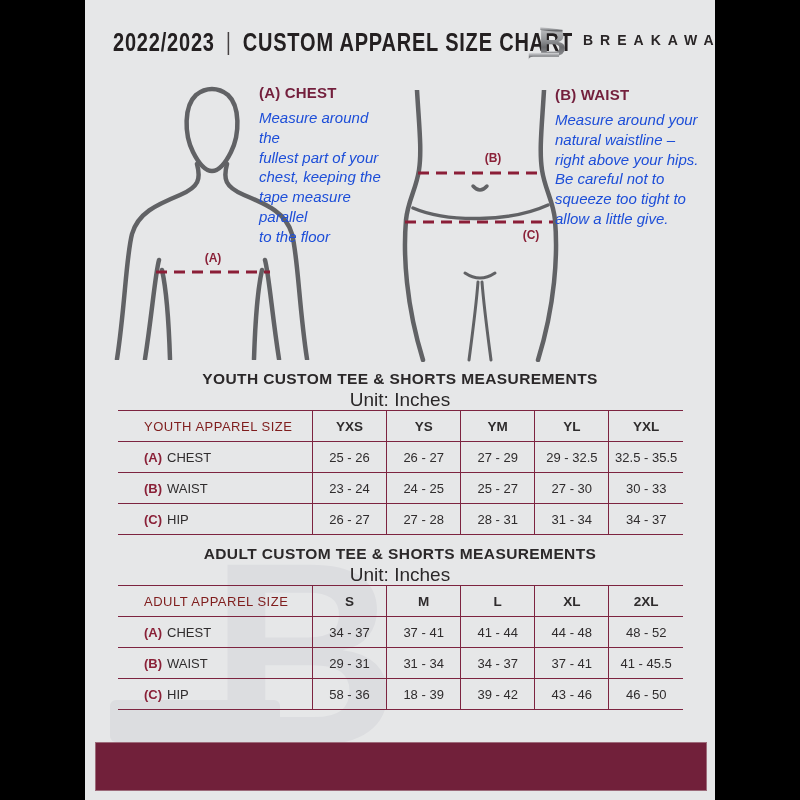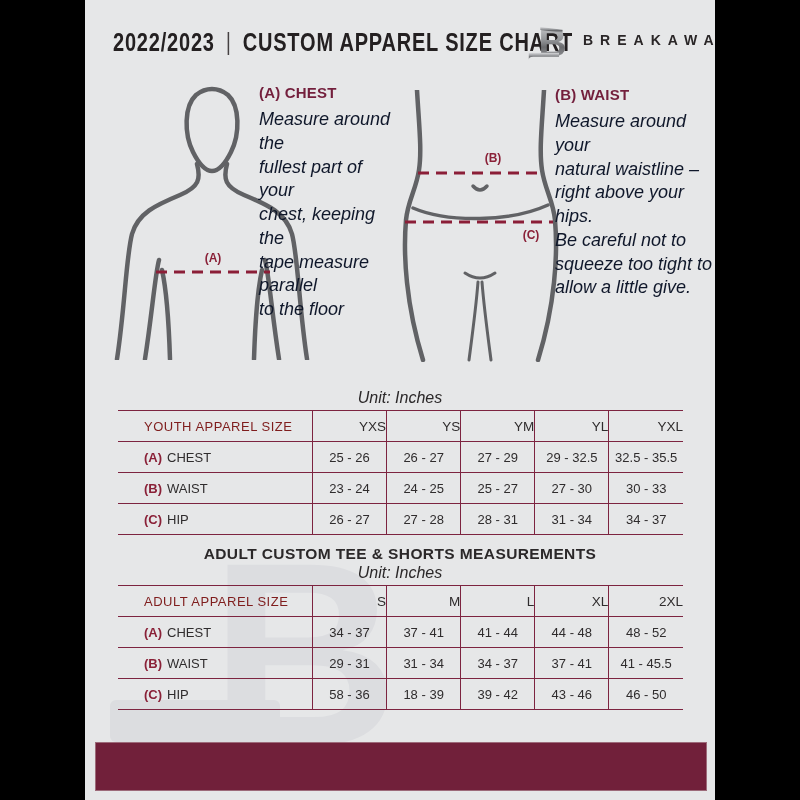--- a/index.html
+++ b/index.html
@@ -13,37 +13,37 @@
       transform:scaleX(.8);transform-origin:0 50%;
       font-weight:bold;font-size:25px;color:#242021;letter-spacing:1px;}
   .masthead-title .divider{font-weight:normal;color:#454142;margin:0 14px;font-size:23px;}
   .logo-svg{position:absolute;left:414px;top:-2px;}
   .brand{position:absolute;left:470px;top:10px;font-size:14px;font-weight:bold;letter-spacing:7px;color:#2a2627;}
 
   
   .fig{position:absolute;}
   .instr{position:absolute;}
   .instr h3{margin:0 0 7px 0;font-size:15px;font-weight:bold;color:#731f3c;letter-spacing:.2px;}
-  .instr p{margin:0;font-size:18px;line-height:1.32;font-style:italic;color:#0f172a;white-space:pre-line;}
+  .instr p{margin:0;font-size:15px;line-height:1.32;font-style:italic;color:#1d4ed8;white-space:pre-line;}
   .fig-stroke{fill:none;stroke:#616265;stroke-width:4.5;stroke-linecap:round;}
   .dash{stroke:#8b1e37;stroke-width:3.2;stroke-dasharray:11 7;fill:none;}
   .fig-label{font-size:12px;font-weight:bold;fill:#8a2138;font-family:"Liberation Sans",sans-serif;}
 
   
   .sec-title{position:absolute;left:0;width:100%;text-align:center;font-size:15.5px;font-weight:bold;
       color:#2b2829;letter-spacing:.4px;}
-  .sec-unit{position:absolute;left:0;width:100%;text-align:center;font-size:16px;font-style:italic;color:#2b2829;}
+  .sec-unit{position:absolute;left:0;width:100%;text-align:center;font-size:19px;color:#2b2829;}
 
   
   .size-table{position:absolute;left:33px;width:565px;border-collapse:collapse;table-layout:fixed;}
   .size-table td{border:1.6px solid #7d2440;height:30px;text-align:center;vertical-align:middle;
       font-size:13px;color:#2f2c2d;padding:0;}
   .size-table tr td:first-child{border-left:0;text-align:left;padding-left:26px;width:168px;}
   .size-table tr td:last-child{border-right:0;}
-  .size-table .hdr td{font-weight:normal;font-size:13.5px;text-align:right;}
+  .size-table .hdr td{font-weight:bold;font-size:13.5px;}
   .size-table .hdr td:first-child{font-weight:normal;font-size:13px;letter-spacing:.5px;color:#7f1d1d;}
   .rk{color:#8a2138;font-weight:bold;margin-right:5px;}
 
   
   .watermark{position:absolute;left:5px;top:545px;z-index:0;}
   .content{position:absolute;inset:0;z-index:1;}
   .footer-bar{position:absolute;left:10px;top:742px;width:610px;height:47px;background:#71203a;
       border:1px solid #9d6b7a;z-index:2;}
 </style>
 </head>
@@ -121,20 +121,21 @@
 natural waistline –
 right above your hips.
 Be careful not to
 squeeze too tight to
 allow a little give.</p>
     </div>
 
     <div class="instr" style="left:470px;top:221px;width:160px;">
     </div>
 
+    <div class="sec-title" style="top:370px;">YOUTH CUSTOM TEE &amp; SHORTS MEASUREMENTS</div>
     <div class="sec-unit" style="top:389px;">Unit: Inches</div>
 
     <table class="size-table" style="top:410px;">
       <tbody>
         <tr class="hdr">
           <td>YOUTH APPAREL SIZE</td>
           <td>YXS</td>
           <td>YS</td>
           <td>YM</td>
           <td>YL</td>

